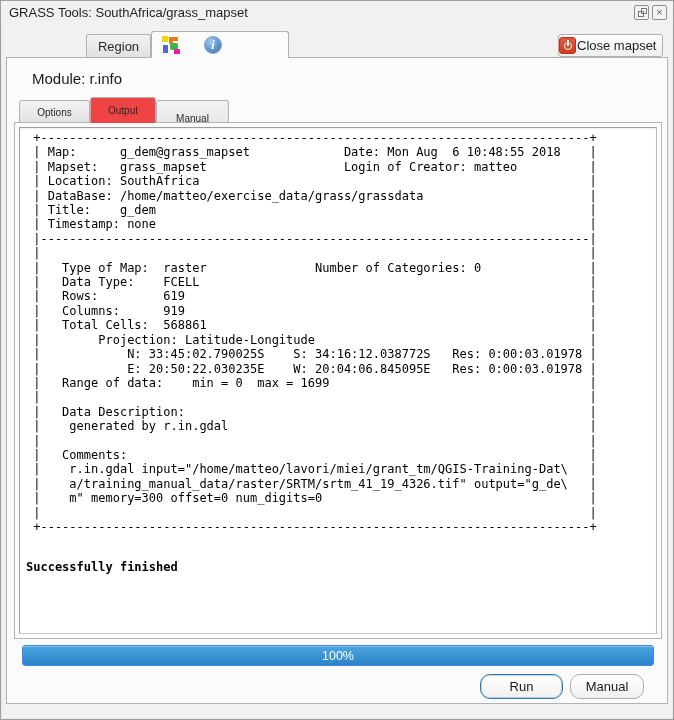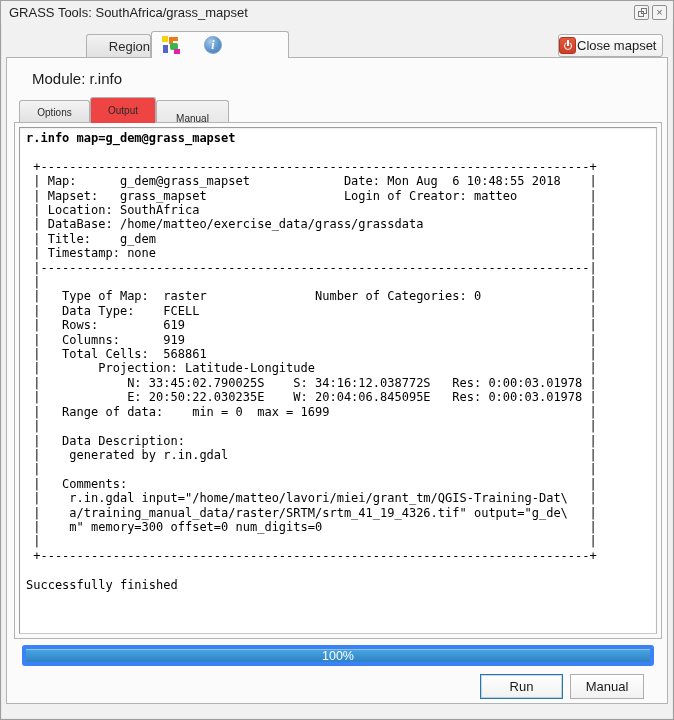--- a/index.html
+++ b/index.html
@@ -29,21 +29,21 @@
   .restore-b{ position:absolute; left:6px; top:2px; width:6px; height:6px; border:1px solid #777;}
 
   
   .tab{
     position:absolute; border:1px solid #b1b1b1; border-bottom:none;
     border-radius:3px 3px 0 0; background:linear-gradient(#f3f3f3,#e1e1e1);
     color:#2a2a2a; font-size:13px; display:flex; align-items:center; justify-content:center;
     z-index:1;
   }
   .tab-modules{ left:10px; top:33px; width:84px; height:23px;margin-top:23px; }
-  .tab-region{ left:85px; top:33px; width:65px; height:23px;justify-content:flex-end; }
+  .tab-region{ left:85px; top:33px; width:65px; height:23px; }
   .tab-active-main{
     left:150px; top:30px; width:138px; height:27px;
     background:#fbfbfb; z-index:3;
     justify-content:flex-start; padding-left:8px; gap:24px;
   }
   .close-mapset{
     position:absolute; left:557px; top:33px; width:105px; height:23px;
     border:1px solid #b1b1b1; border-radius:3px;
     background:linear-gradient(#fdfdfd,#efefef);
     font-size:13px; color:#1e1e1e;
@@ -106,36 +106,36 @@
   .textbox{
     position:absolute; left:4px; top:4px; right:4px; bottom:4px;
     border:1px solid #9c9c9c; border-bottom-color:#c9c9c9; border-right-color:#b9b9b9;
     background:#ffffff; box-shadow:inset 0 1px 2px rgba(0,0,0,0.07);
     padding:3px 0 0 6px; overflow:hidden;
     font-family:"DejaVu Sans Mono", monospace;
     font-size:12px; line-height:14.4px; color:#000;
   }
   .cmd{ font-weight:bold; white-space:pre; margin-bottom:14.4px; }
   .lines{ font-family:inherit; font-size:inherit; line-height:inherit; white-space:pre; }
-  .status{ font-weight:normal; white-space:pre; margin-top:15px; }
+  .status{ font-weight:bold; white-space:pre; margin-top:26px; }
 
   .progressbar{
     position:absolute; left:15px; top:587px; width:632px; height:21px;
-    border:4px solid #3b82f6; border-radius:3px; background:#e6e6e6; overflow:hidden;
+    border:1px solid #3b82f6; border-radius:3px; background:#e6e6e6; overflow:hidden;
   }
   .progress-fill{
     height:100%; width:100%;
     background:linear-gradient(#4ba6e2,#2d83c5);
     box-shadow:inset 0 1px 0 rgba(255,255,255,0.35);
     display:flex; align-items:center; justify-content:center;
   }
   .progress-label{ color:#fff; font-size:12.5px; }
 
   .btn{
-    position:absolute; top:616px; height:25px; border-radius:0;
+    position:absolute; top:616px; height:25px; border-radius:10px;
     background:linear-gradient(#ffffff,#f1f1f1);
     font-size:13px; color:#1a1a1a;
     display:flex; align-items:center; justify-content:center;
     font-family:"Liberation Sans", sans-serif;
   }
   .btn-run{ left:473px; width:83px; border:1px solid #2a76ac; box-shadow:inset 0 0 0 1px rgba(84,150,197,0.35); }
   .btn-close{ left:563px; width:74px; border:1px solid #aeaeae; }
 </style>
 </head>
 <body>
@@ -187,21 +187,20 @@
     </div>
     <div class="subtab subtab-output">
       <span>Output</span>
     </div>
     <div class="subtab subtab-manual">
       <span>Manual</span>
     </div>
 
     <div class="subpanel">
       <div class="textbox">
-        <div class="cmd">r.info map=g_dem@grass_mapset</div>
         <pre class="lines"> +----------------------------------------------------------------------------+
  | Map:      g_dem@grass_mapset             Date: Mon Aug  6 10:48:55 2018    |
  | Mapset:   grass_mapset                   Login of Creator: matteo          |
  | Location: SouthAfrica                                                      |
  | DataBase: /home/matteo/exercise_data/grass/grassdata                       |
  | Title:    g_dem                                                            |
  | Timestamp: none                                                            |
  |----------------------------------------------------------------------------|
  |                                                                            |
  |   Type of Map:  raster               Number of Categories: 0               |

